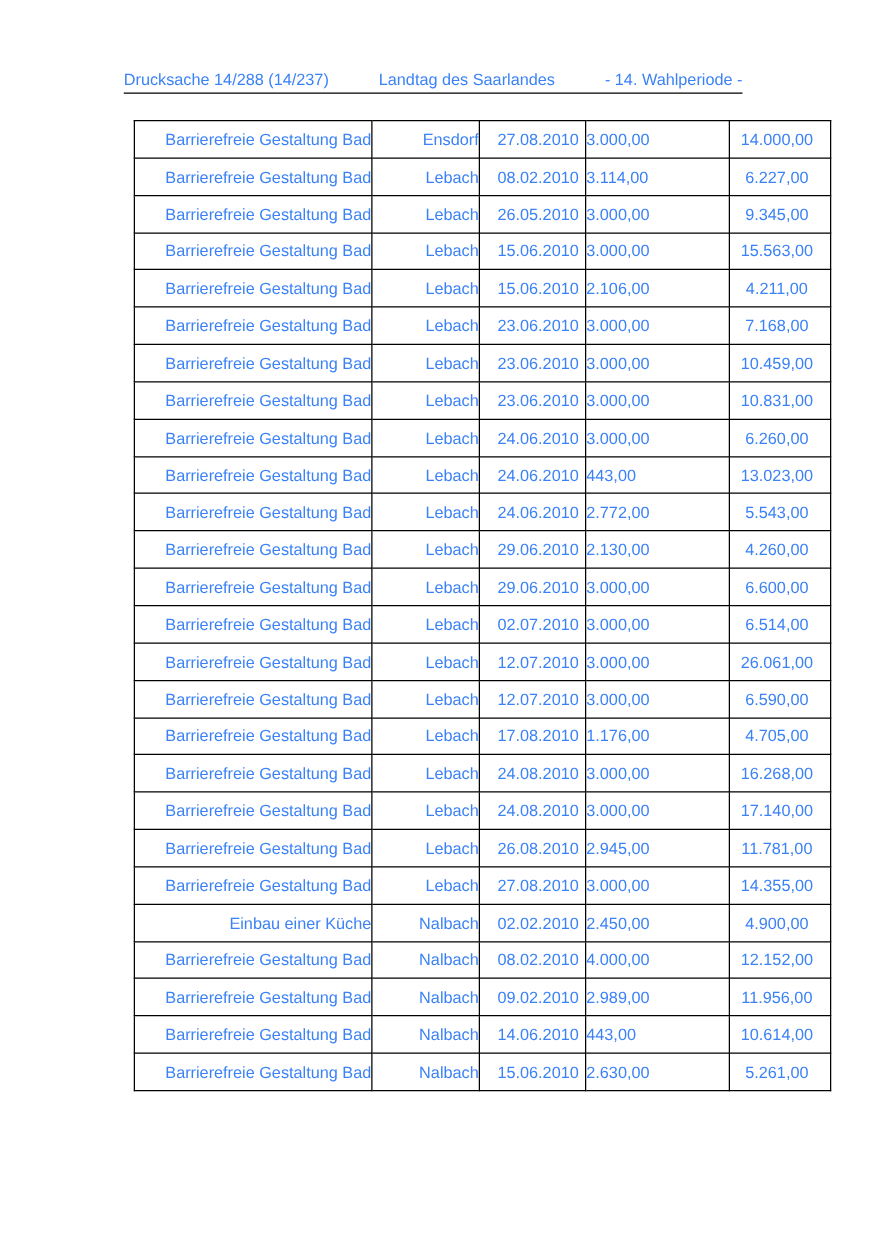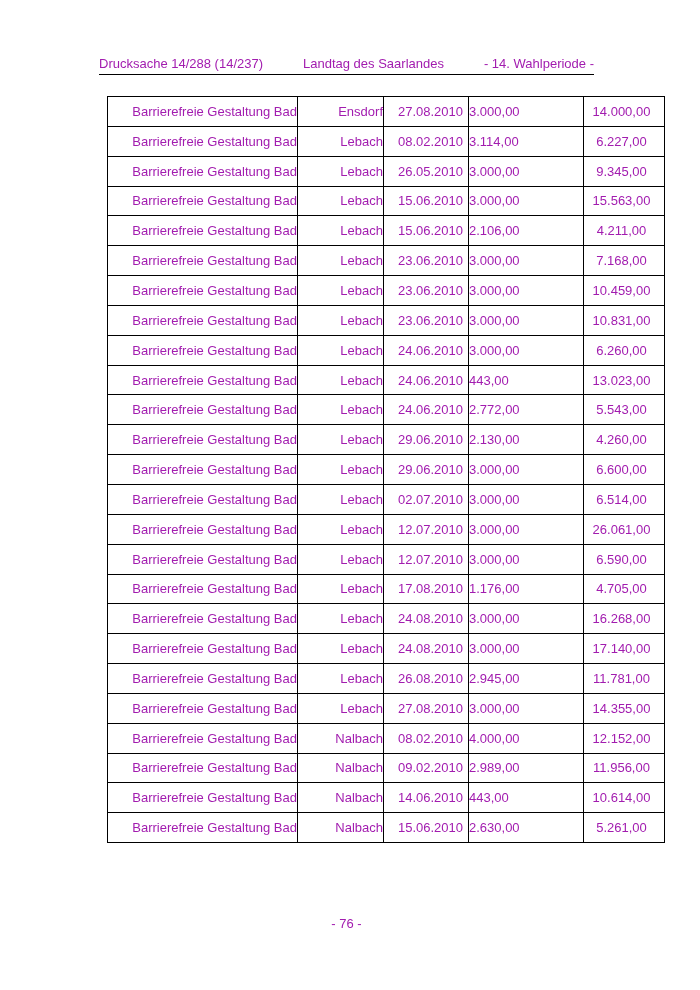--- a/index.html
+++ b/index.html
@@ -5,21 +5,21 @@
   html, body {
     margin: 0;
     padding: 0;
     background: #ffffff;
   }
   .page {
     position: relative;
     width: 676px;
     height: 990px;
     background: #ffffff;
-    color: #a21caf;
+    color: #3b82f6;
     font-family: "Liberation Sans", sans-serif;
     overflow: hidden;
   }
   .doc-header {
     position: absolute;
     left: 99px;
     top: 56px;
     width: 495px;
     display: flex;
     justify-content: space-between;
@@ -223,20 +223,27 @@
           <td class="c4">11.781,00</td>
         </tr>
         <tr>
           <td class="c0">Barrierefreie Gestaltung Bad</td>
           <td class="c1">Lebach</td>
           <td class="c2">27.08.2010</td>
           <td class="c3">3.000,00</td>
           <td class="c4">14.355,00</td>
         </tr>
         <tr>
+          <td class="c0">Einbau einer Küche</td>
+          <td class="c1">Nalbach</td>
+          <td class="c2">02.02.2010</td>
+          <td class="c3">2.450,00</td>
+          <td class="c4">4.900,00</td>
+        </tr>
+        <tr>
           <td class="c0">Barrierefreie Gestaltung Bad</td>
           <td class="c1">Nalbach</td>
           <td class="c2">08.02.2010</td>
           <td class="c3">4.000,00</td>
           <td class="c4">12.152,00</td>
         </tr>
         <tr>
           <td class="c0">Barrierefreie Gestaltung Bad</td>
           <td class="c1">Nalbach</td>
           <td class="c2">09.02.2010</td>
@@ -253,15 +260,14 @@
         <tr>
           <td class="c0">Barrierefreie Gestaltung Bad</td>
           <td class="c1">Nalbach</td>
           <td class="c2">15.06.2010</td>
           <td class="c3">2.630,00</td>
           <td class="c4">5.261,00</td>
         </tr>
       </tbody>
   </table>
 
-  <div class="doc-footer">- 76 -</div>
 
 </div>
 
 </body></html>

